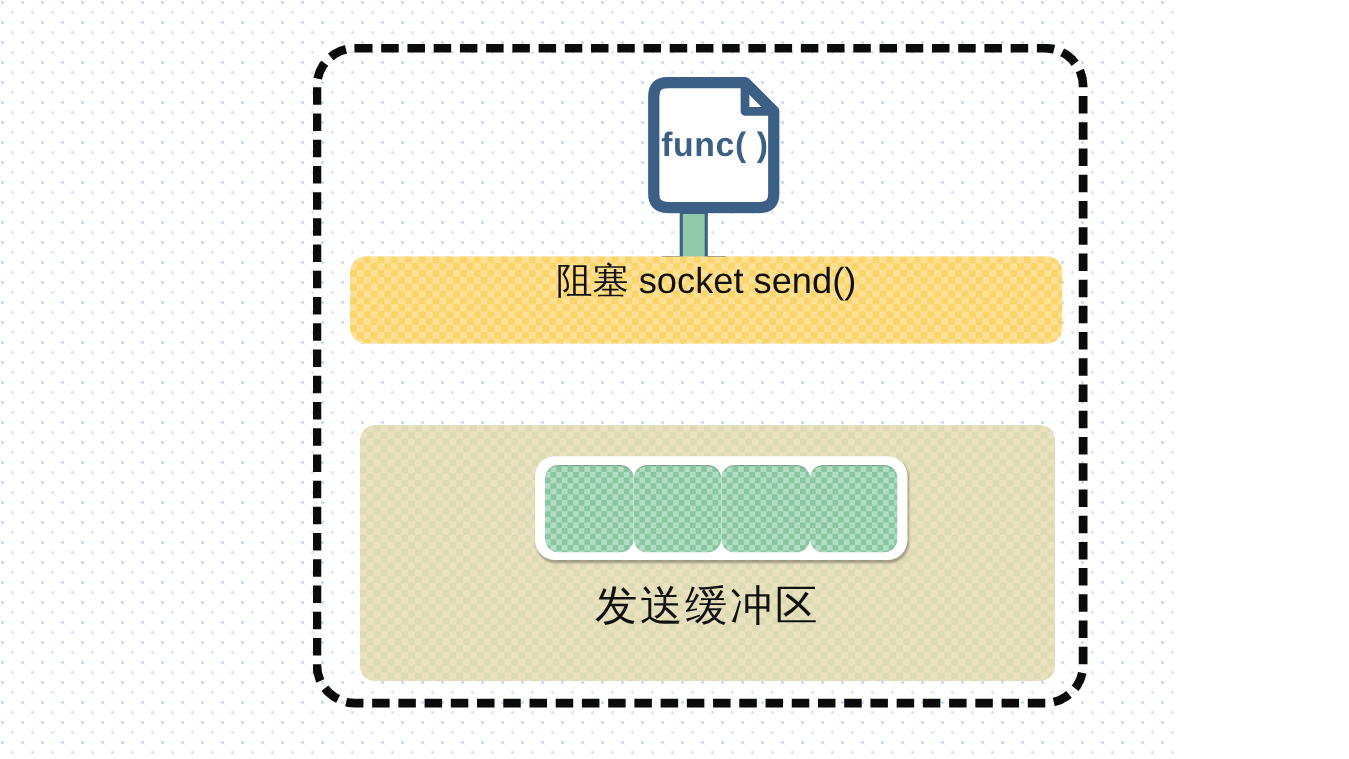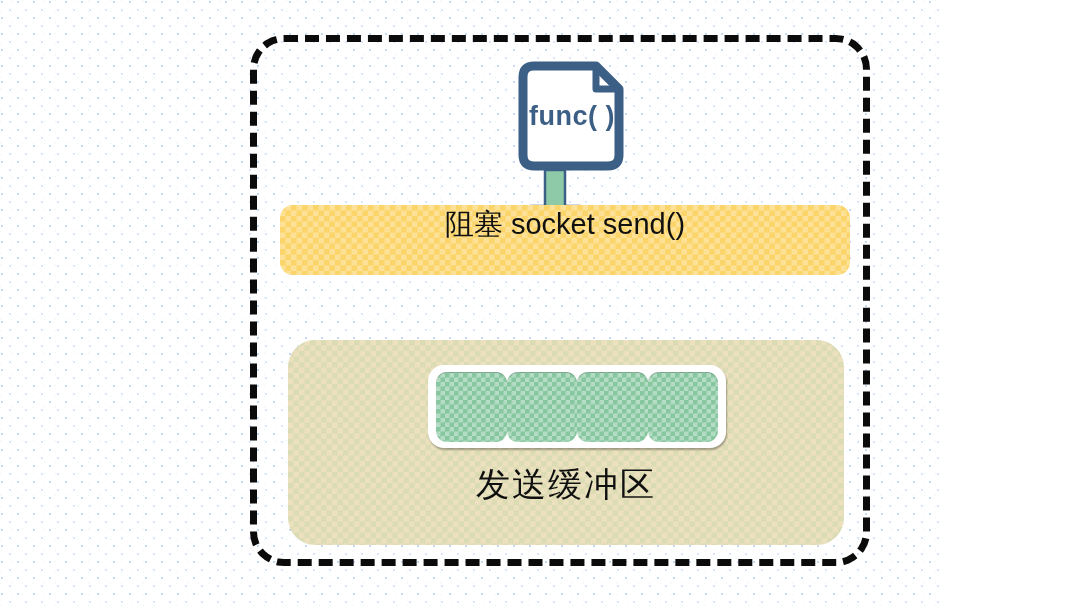--- a/index.html
+++ b/index.html
@@ -105,21 +105,21 @@
     white-space: nowrap;
   }
 
   
   #send-buffer-panel {
     position: absolute;
     left: 288px;
     top: 340px;
     width: 556px;
     height: 205px;
-    border-radius: 27px;
+    border-radius: 12px;
     background-color: #dcdcb4;
     background-image:
       linear-gradient(45deg, rgba(255,230,205,0.45) 25%, transparent 25%, transparent 75%, rgba(255,230,205,0.45) 75%),
       linear-gradient(45deg, rgba(255,230,205,0.45) 25%, transparent 25%, transparent 75%, rgba(255,230,205,0.45) 75%);
     background-size: 11px 11px;
     background-position: 0 0, 5.5px 5.5px;
   }
 
   
   #buffer-tray {

